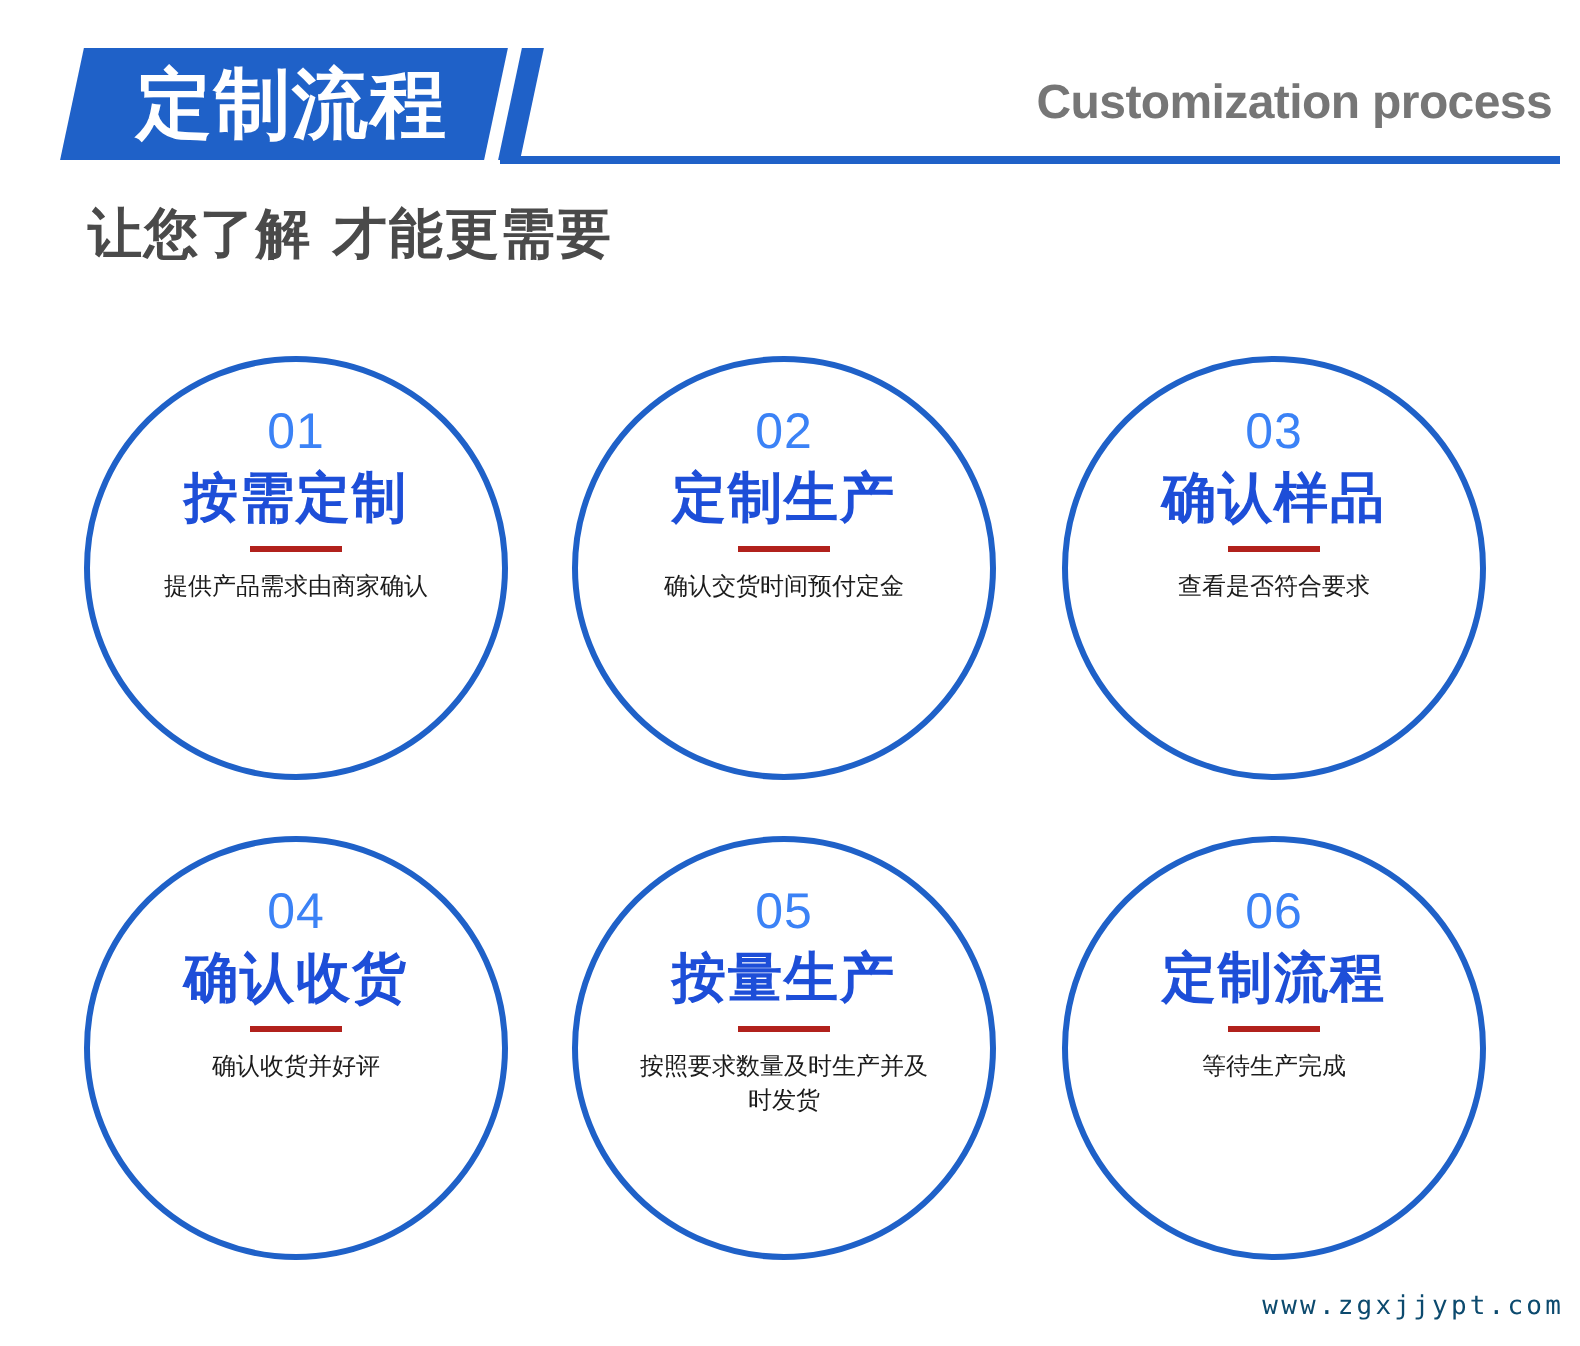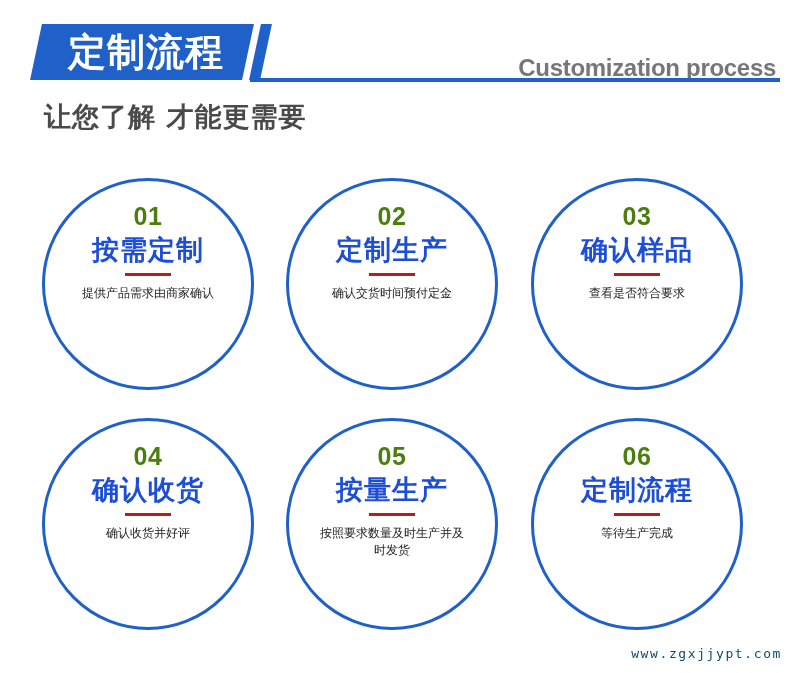--- a/index.html
+++ b/index.html
@@ -60,21 +60,20 @@
   .header-en {
     position: absolute;
     right: 14px;
     top: 38px;
     color: #767676;
     font-size: 24px;
     font-weight: bold;
     letter-spacing: -0.3px;
     white-space: nowrap;
     font-family: "Liberation Sans", sans-serif;
-    margin-top: 16px;
   }
   .header-rule {
     position: absolute;
     left: 250px;
     top: 78px;
     width: 530px;
     height: 4px;
     background: #1f61c8;
   }
   .subtitle {
@@ -119,23 +118,23 @@
     width: 212px;
     height: 212px;
     display: flex;
     flex-direction: column;
     align-items: center;
     justify-content: flex-start;
     padding-top: 26px;
     box-sizing: border-box;
   }
   .step-num {
-    color: #4d7c0f;
+    color: #3b82f6;
     font-size: 25px;
-    font-weight: bold;
+    font-weight: normal;
     line-height: 1;
     letter-spacing: 0.5px;
     font-family: "Liberation Sans", sans-serif;
   }
   .step-title {
     color: #1d4ed8;
     font-size: 27px;
     font-weight: bold;
     line-height: 1.05;
     margin-top: 7px;

